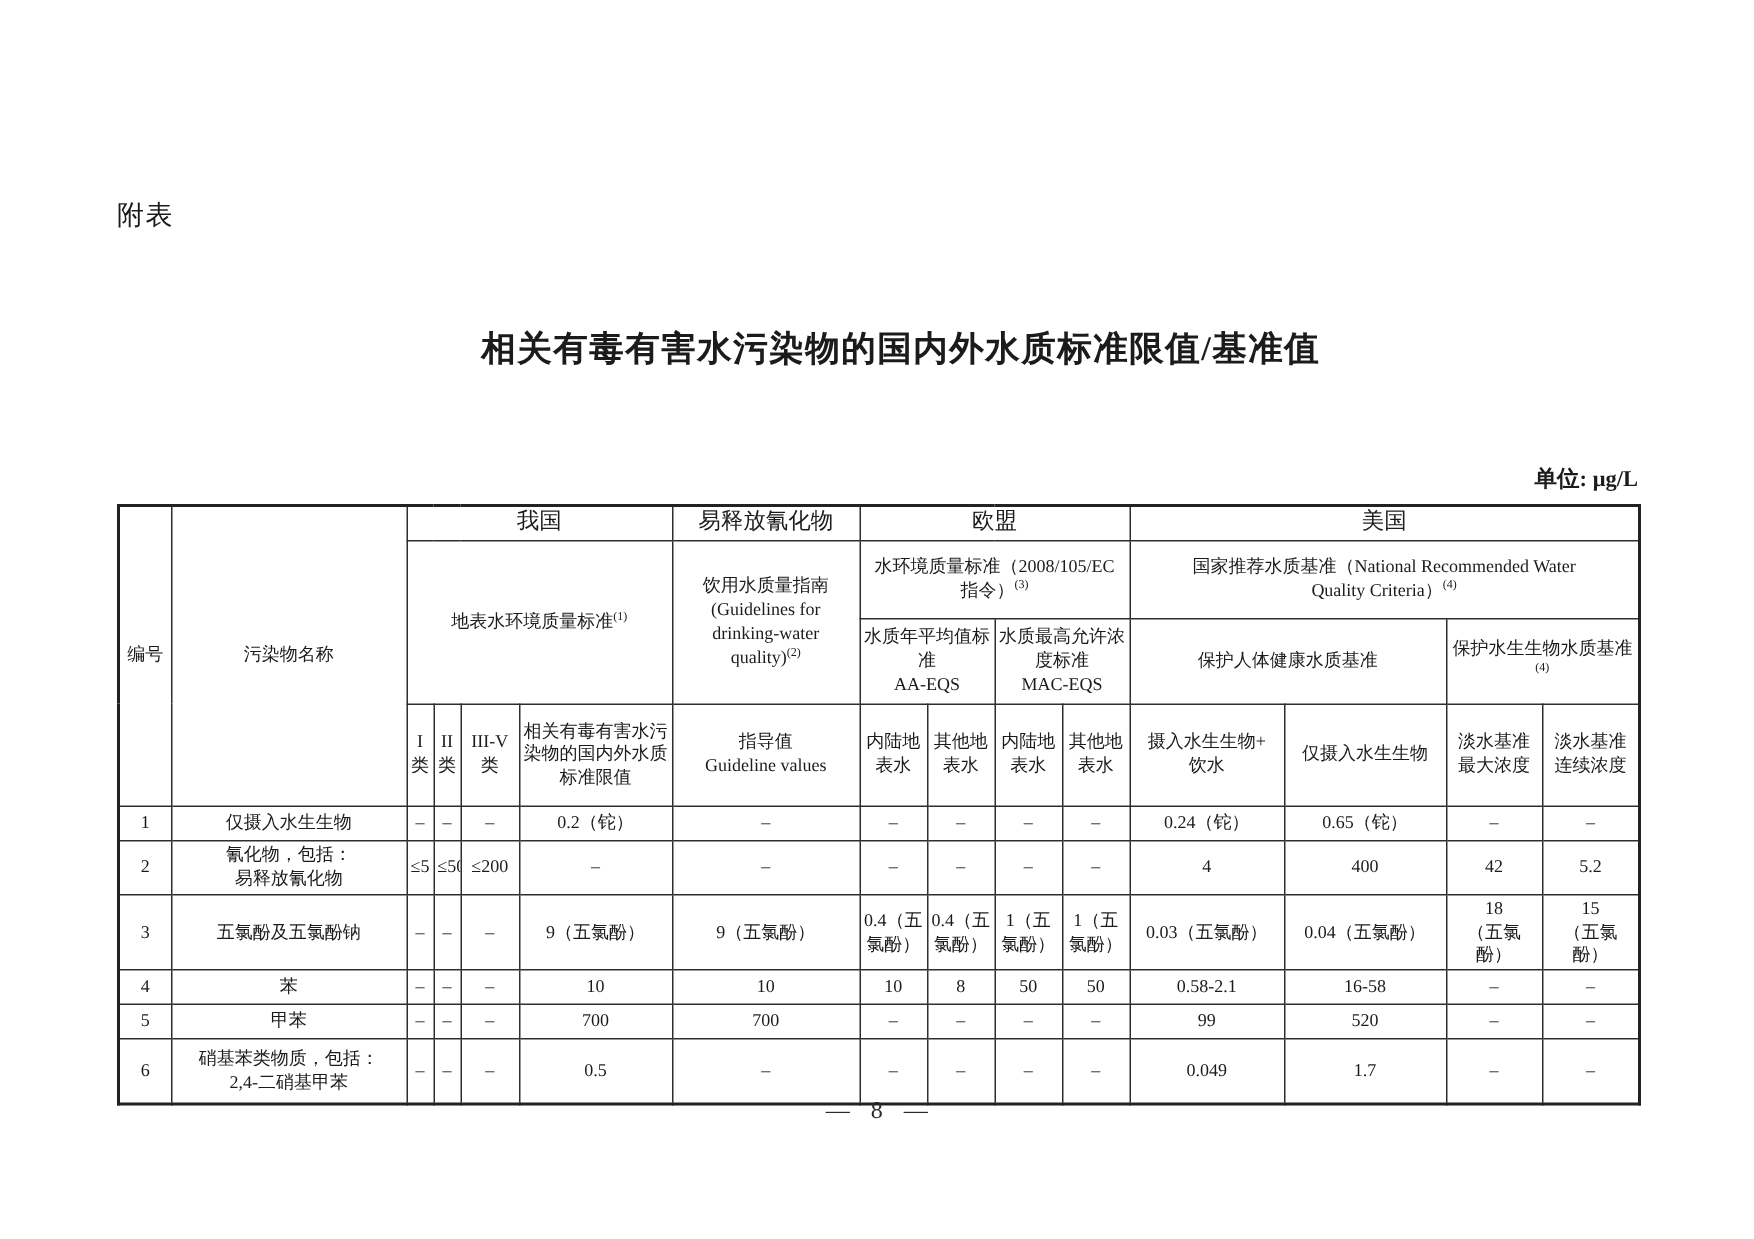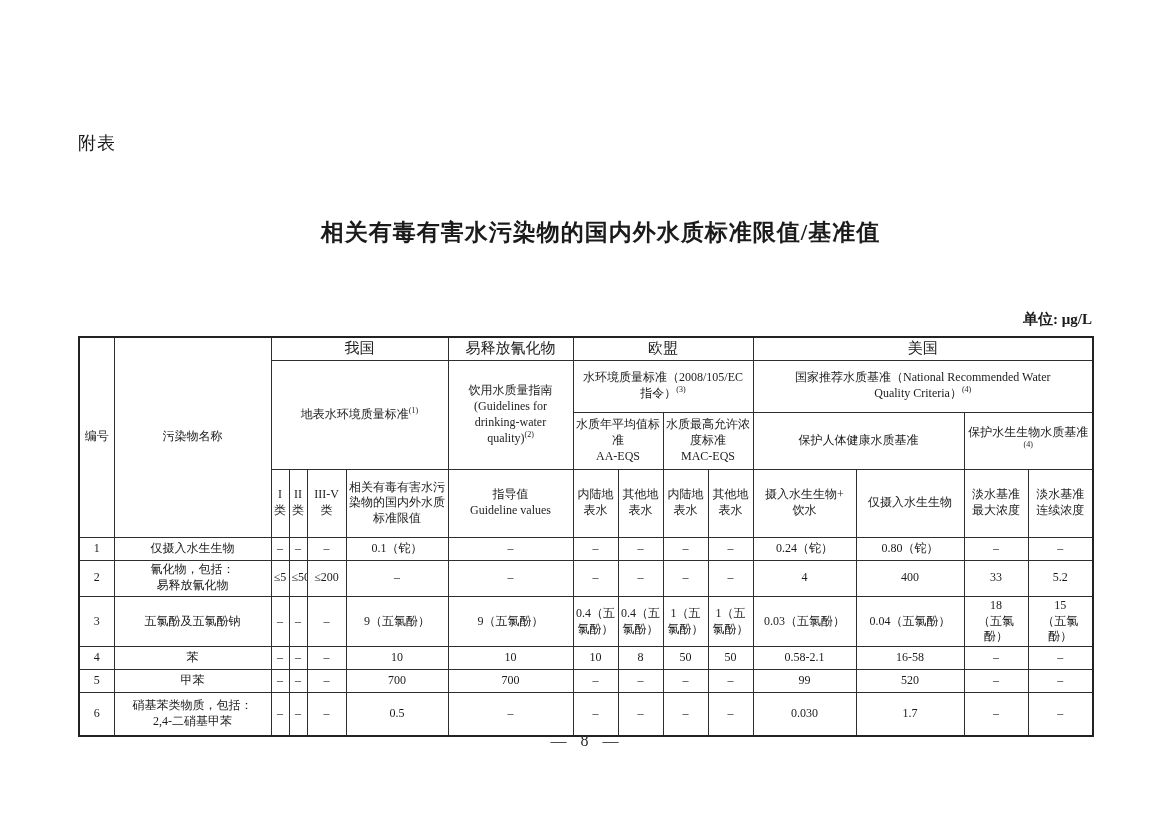--- a/index.html
+++ b/index.html
@@ -108,47 +108,47 @@
         <td>淡水基准
 连续浓度</td>
       </tr>
 
       <tr style="height:23px">
         <td>1</td>
         <td>仅摄入水生生物</td>
         <td>–</td>
         <td>–</td>
         <td>–</td>
-        <td>0.1（铊）</td>
+        <td>0.2（铊）</td>
         <td>–</td>
         <td>–</td>
         <td>–</td>
         <td>–</td>
         <td>–</td>
         <td>0.24（铊）</td>
-        <td>0.80（铊）</td>
+        <td>0.65（铊）</td>
         <td>–</td>
         <td>–</td>
       </tr>
       <tr style="height:36px">
         <td>2</td>
         <td>氰化物，包括：
 易释放氰化物</td>
         <td>≤5</td>
         <td>≤50</td>
         <td>≤200</td>
         <td>–</td>
         <td>–</td>
         <td>–</td>
         <td>–</td>
         <td>–</td>
         <td>–</td>
         <td>4</td>
         <td>400</td>
-        <td>33</td>
+        <td>42</td>
         <td>5.2</td>
       </tr>
       <tr style="height:39px">
         <td>3</td>
         <td>五氯酚及五氯酚钠</td>
         <td>–</td>
         <td>–</td>
         <td>–</td>
         <td>9（五氯酚）</td>
         <td>9（五氯酚）</td>
@@ -203,21 +203,21 @@
 2,4-二硝基甲苯</td>
         <td>–</td>
         <td>–</td>
         <td>–</td>
         <td>0.5</td>
         <td>–</td>
         <td>–</td>
         <td>–</td>
         <td>–</td>
         <td>–</td>
-        <td>0.030</td>
+        <td>0.049</td>
         <td>1.7</td>
         <td>–</td>
         <td>–</td>
       </tr>
     </tbody>
   </table>
 
   <div class="page-number">— 8 —</div>
 
 </div>

